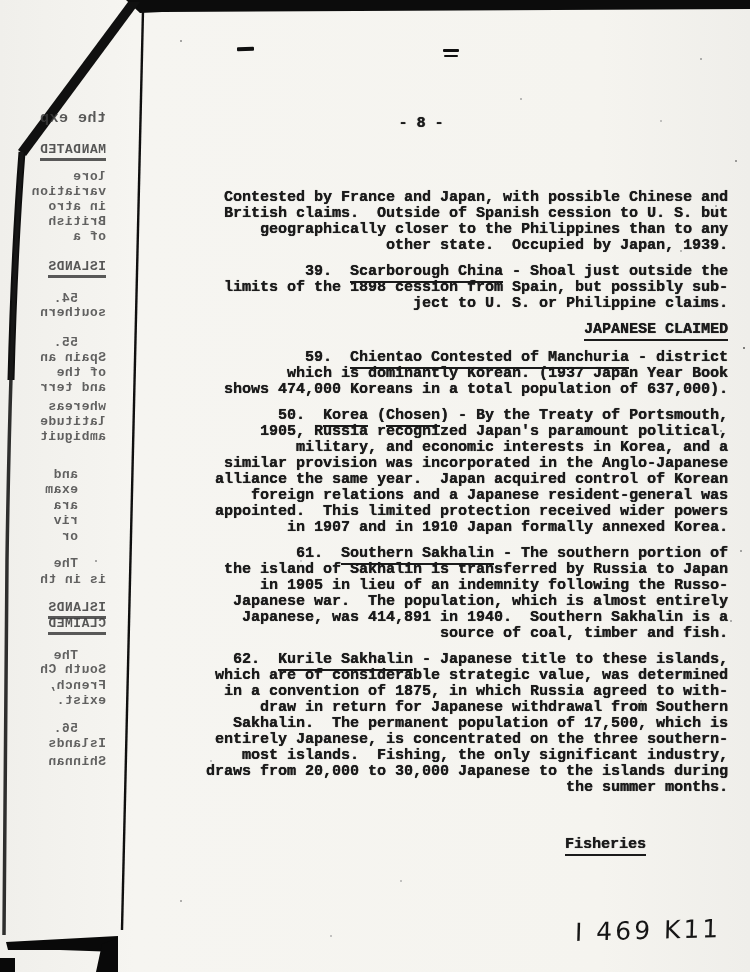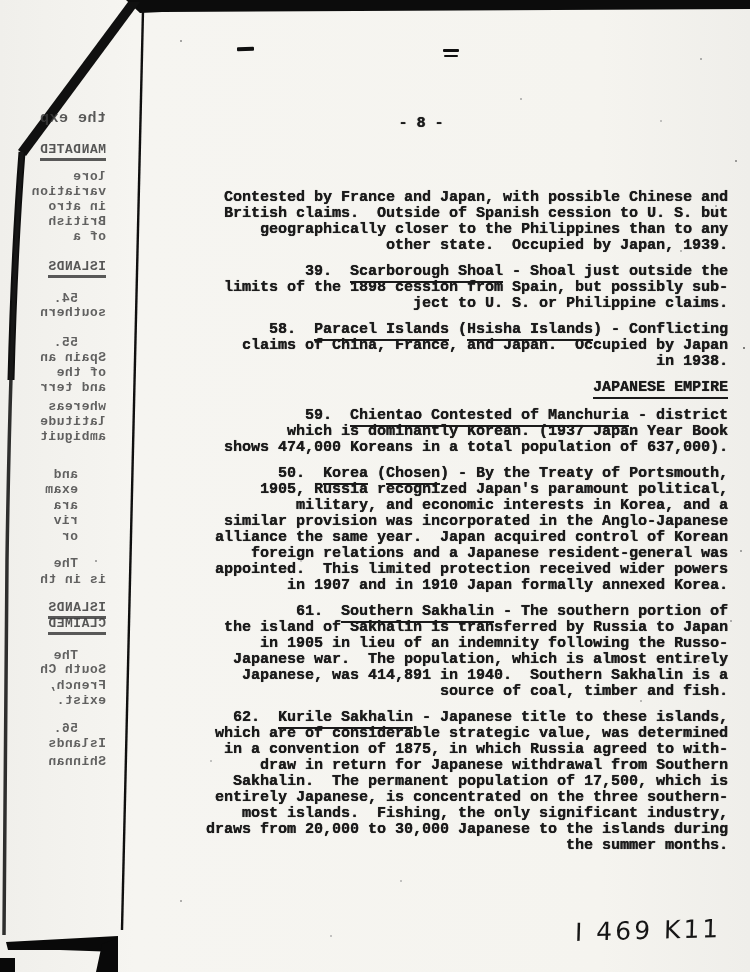--- a/index.html
+++ b/index.html
@@ -109,25 +109,23 @@
 
   <div class="dash dash1"></div>
   <div class="dash dash2a"></div>
   <div class="dash dash2b"></div>
 
   <div class="doc">
     <div class="page-num">- 8 -</div>
     <div><div class="para"><span>Contested by France and Japan, with possible Chinese and
 British claims.  Outside of Spanish cession to U. S. but
 geographically closer to the Philippines than to any
-other state.  Occupied by Japan, 1939.</span></div><div class="para"><span>      39.  </span><span class="u">Scarborough Shoal</span><span> - Shoal just outside the
+other state.  Occupied by Japan, 1939.</span></div><div class="para"><span>      39.  </span><span class="u">Scarborough China</span><span> - Shoal just outside the
 limits of the 1898 cession from Spain, but possibly sub-
-ject to U. S. or Philippine claims.</span></div><div class="para"><span>      58.  </span><span class="u">Paracel Islands</span><span> (</span><span class="u">Hsisha Islands</span><span>) - Conflicting
-claims of China, France, and Japan.  Occupied by Japan
-in 1938.</span></div><div class="para heading"><span class="u">JAPANESE EMPIRE</span></div><div class="para"><span>      59.  </span><span class="u">Chientao Contested of Manchuria</span><span> - district
+ject to U. S. or Philippine claims.</span></div><div class="para heading"><span class="u">JAPANESE CLAIMED</span></div><div class="para"><span>      59.  </span><span class="u">Chientao Contested of Manchuria</span><span> - district
 which is dominantly Korean. (1937 Japan Year Book
 shows 474,000 Koreans in a total population of 637,000).</span></div><div class="para"><span>      50.  </span><span class="u">Korea</span><span> (</span><span class="u">Chosen</span><span>) - By the Treaty of Portsmouth,
 1905, Russia recognized Japan's paramount political,
 military, and economic interests in Korea, and a
 similar provision was incorporated in the Anglo-Japanese
 alliance the same year.  Japan acquired control of Korean
 foreign relations and a Japanese resident-general was
 appointed.  This limited protection received wider powers
 in 1907 and in 1910 Japan formally annexed Korea.</span></div><div class="para"><span>      61.  </span><span class="u">Southern Sakhalin</span><span> - The southern portion of
 the island of Sakhalin is transferred by Russia to Japan
@@ -136,17 +134,18 @@
 Japanese, was 414,891 in 1940.  Southern Sakhalin is a
 source of coal, timber and fish.</span></div><div class="para"><span>      62.  </span><span class="u">Kurile Sakhalin</span><span> - Japanese title to these islands,
 which are of considerable strategic value, was determined
 in a convention of 1875, in which Russia agreed to with-
 draw in return for Japanese withdrawal from Southern
 Sakhalin.  The permanent population of 17,500, which is
 entirely Japanese, is concentrated on the three southern-
 most islands.  Fishing, the only significant industry,
 draws from 20,000 to 30,000 Japanese to the islands during
 the summer months.</span></div></div>
+    <div class="catchword"><span class="u">Fisheries</span></div>
   </div>
 
   <div class="handwriting">I 469 K11</div>
 
 </div>
 
 </body></html>

